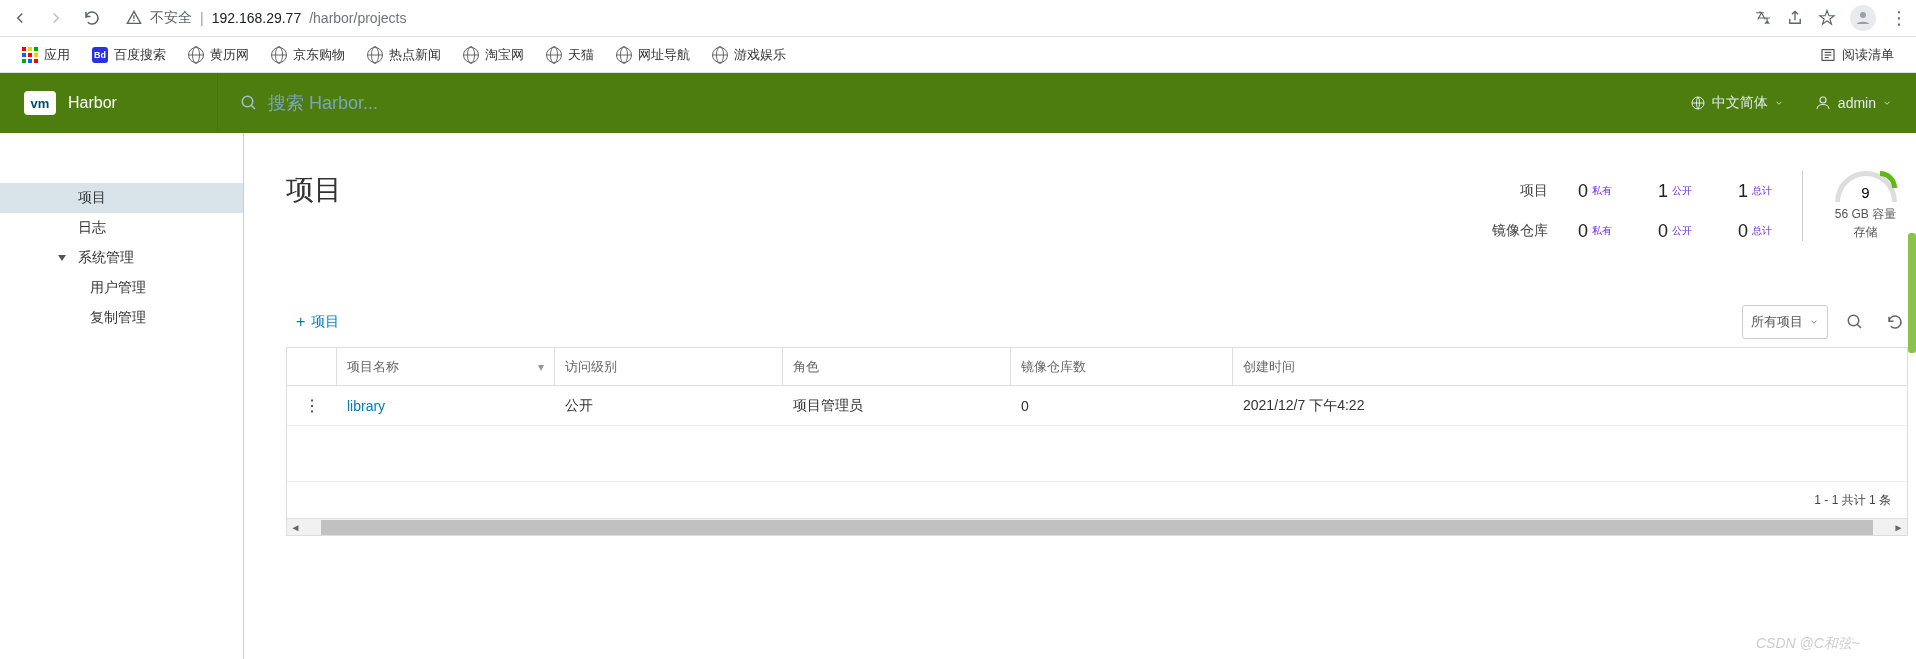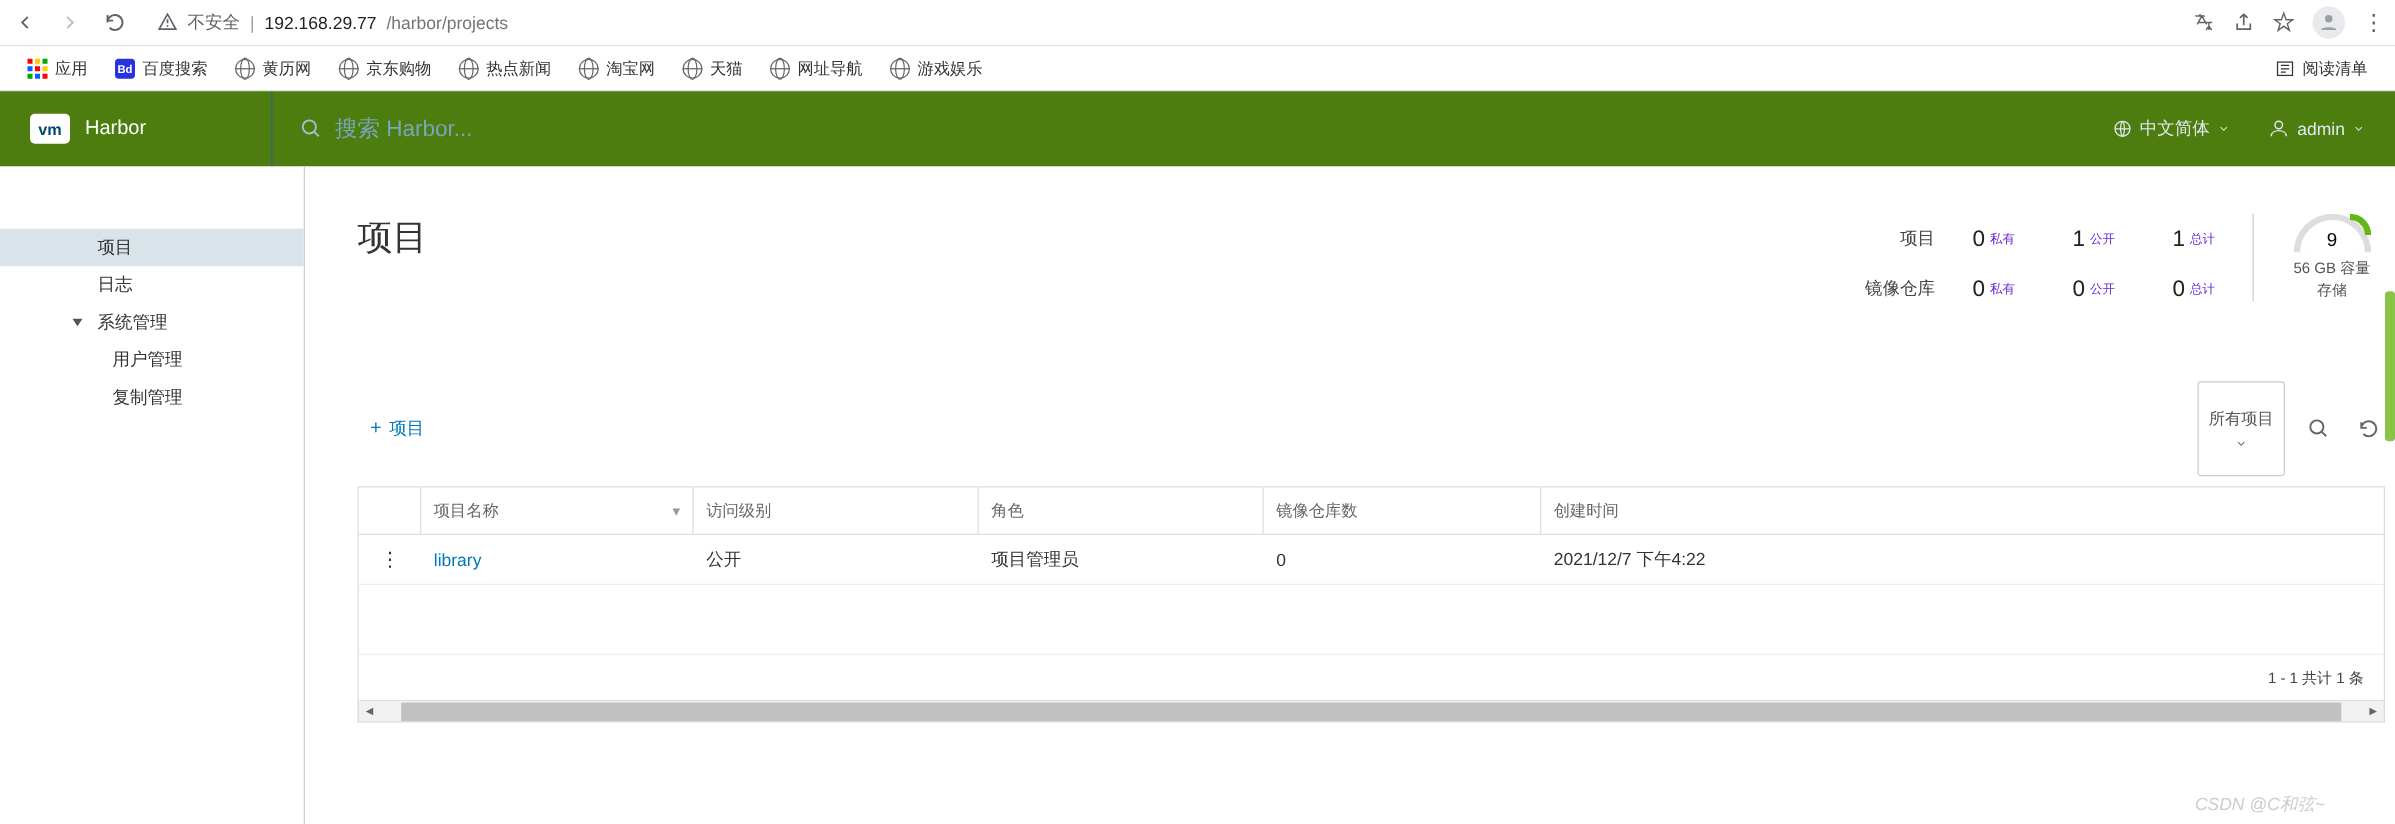--- a/index.html
+++ b/index.html
@@ -60,21 +60,21 @@
 .stat-lbl { font-size: 10px; color: #6d28d9; }
 .storage-box { margin-left: 30px; padding-left: 26px; border-left: 1px solid #ccc; text-align: center; width:100px; }
 .gauge { width: 62px; height: 31px; border-top-left-radius: 62px; border-top-right-radius: 62px; border: 5px solid #ddd; border-bottom: none; margin: 0 auto; position: relative; }
 .gauge::after { content:''; position:absolute; top:-5px; right:-5px; width:12px; height:12px; border-top:5px solid #61b715; border-right:5px solid #61b715; border-top-right-radius:62px; }
 .gauge-val { margin-top:-18px; font-size:15px; font-weight:500; }
 .storage-txt { font-size: 12px; color: #555; margin-top: 4px; line-height:1.5; }
 
 .toolbar { margin-top: 96px; display: flex; align-items: center; }
 .new-proj { color: #0079b8; font-size: 14px; display: flex; align-items: center; gap: 6px; cursor: pointer; padding:6px 10px;}
 .tb-spacer { flex: 1; }
-.filter-dd { border: 1px solid #ccc; padding: 20px 8px; font-size: 13px; color: #555; display: flex; align-items: center; gap: 6px; cursor: pointer; border-radius:3px;flex-direction:column;}
+.filter-dd { border: 1px solid #ccc; padding: 7px 8px; font-size: 13px; color: #555; display: flex; align-items: center; gap: 6px; cursor: pointer; border-radius:3px;}
 .tb-icon { margin-left: 14px; color: #666; cursor: pointer; padding:4px;}
 
 .table { margin-top: 8px; border: 1px solid #ddd; }
 .thead { display: flex; border-bottom: 1px solid #ddd; height: 38px; align-items: center; font-size: 13px; color: #666; }
 .th, .td { padding: 0 10px; }
 .c0 { width: 50px; border-right: 1px solid #ddd; height:100%; }
 .c1 { width: 218px; border-right: 1px solid #ddd; display:flex; align-items:center; height:100%; justify-content:space-between;}
 .c2 { width: 228px; border-right: 1px solid #ddd; display:flex; align-items:center; height:100%;}
 .c3 { width: 228px; border-right: 1px solid #ddd; display:flex; align-items:center; height:100%;}
 .c4 { width: 222px; border-right: 1px solid #ddd; display:flex; align-items:center; height:100%;}

